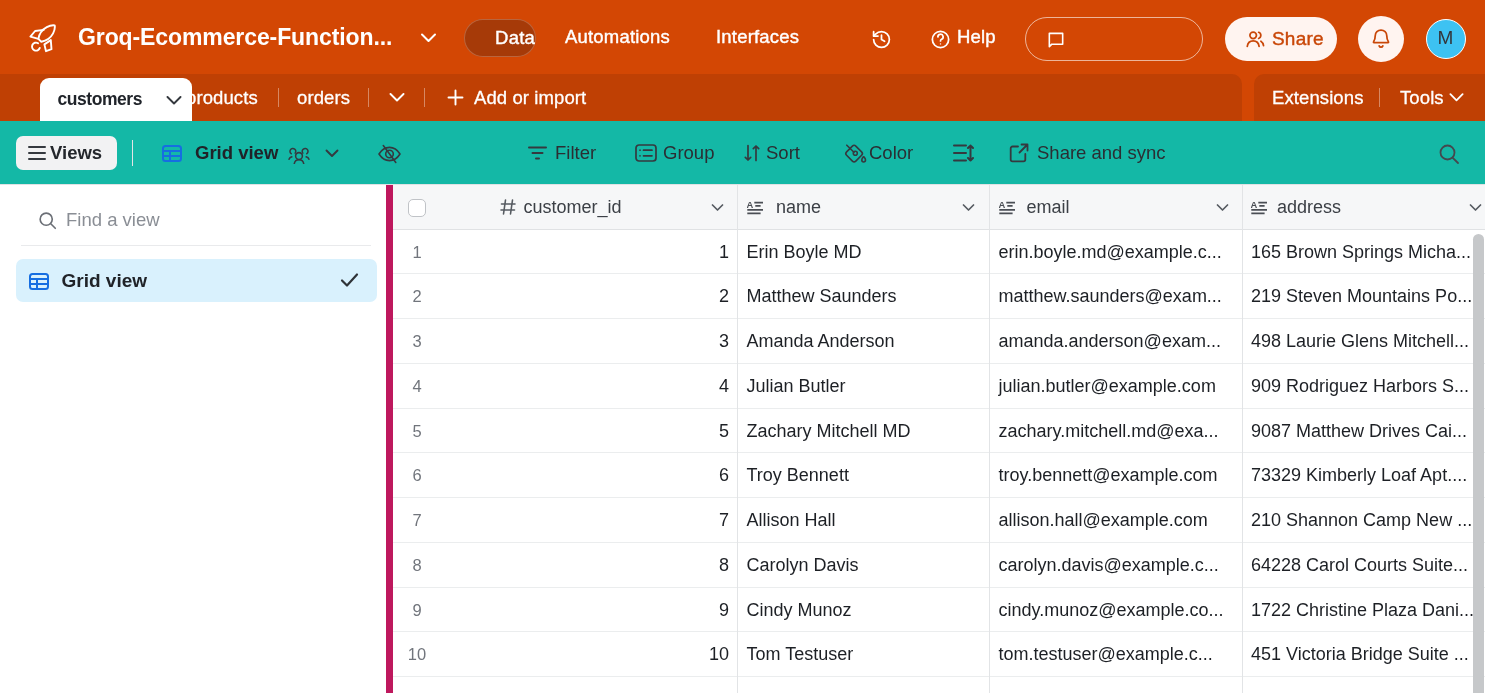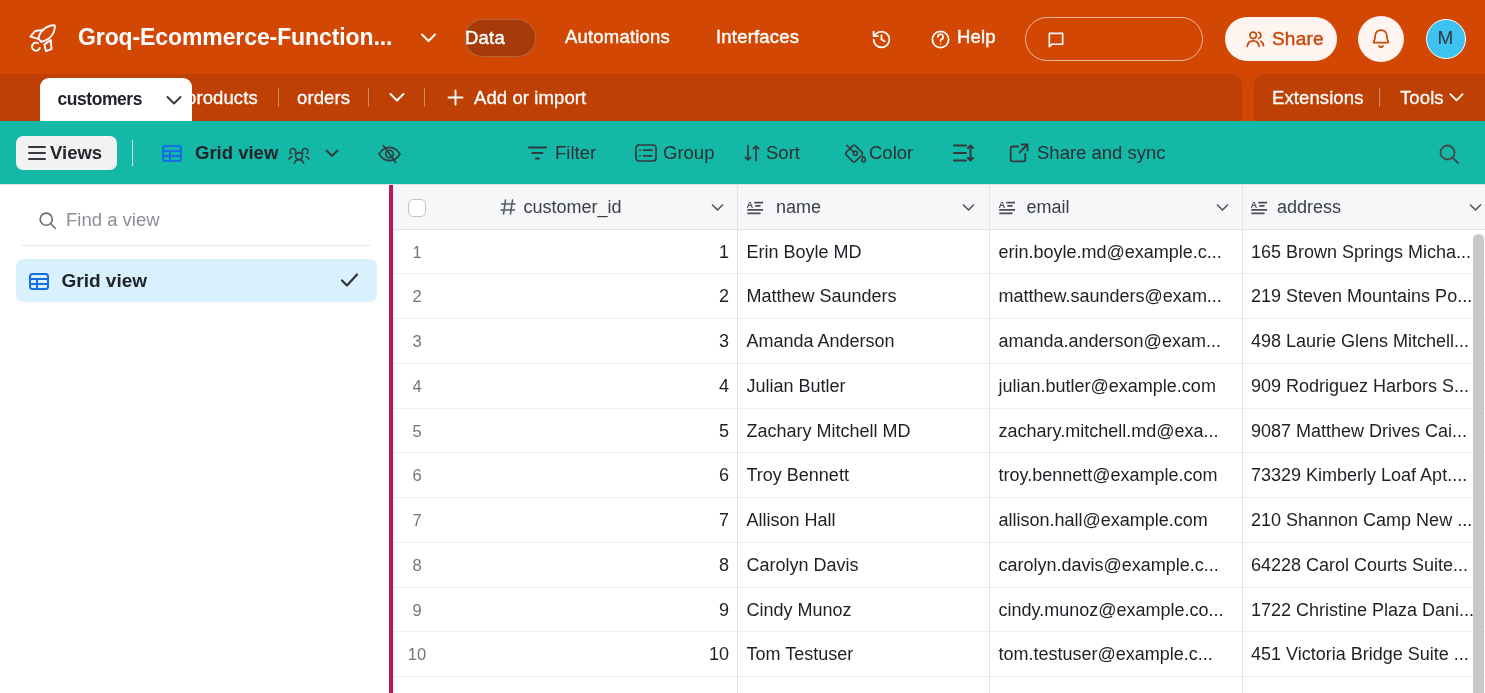--- a/index.html
+++ b/index.html
@@ -4,21 +4,21 @@
 <style>
 * { margin:0; padding:0; box-sizing:border-box; }
 html,body { width:1485px; height:693px; overflow:hidden; }
 body { font-family:"Liberation Sans", sans-serif; position:relative; background:#fff; }
 .abs { position:absolute; }
 
 
 #topbar { position:absolute; left:0; top:0; width:1485px; height:74px; background:#d34704; }
 #topbar .title { position:absolute; left:78px; top:0; height:74px; line-height:74px; color:#fff; font-size:23px; font-weight:700; letter-spacing:-0.1px; }
 .navitem { position:absolute; top:0; height:74px; line-height:74px; color:#fff; font-size:18.5px; font-weight:400; letter-spacing:0.2px; -webkit-text-stroke:0.4px #fff; }
-#datapill { position:absolute; left:464px; top:19px; width:72px; height:38px; border-radius:19px; background:#a63a08; border:1px solid rgba(255,255,255,0.22); color:#fff; font-size:18.5px; font-weight:400; letter-spacing:0.2px; -webkit-text-stroke:0.4px #fff; text-align:left; line-height:36px; }
+#datapill { position:absolute; left:464px; top:19px; width:72px; height:38px; border-radius:19px; background:#a63a08; border:1px solid rgba(255,255,255,0.22); color:#fff; font-size:18.5px; font-weight:400; letter-spacing:0.2px; -webkit-text-stroke:0.4px #fff; text-align:right; line-height:36px; }
 #contactsales { position:absolute; left:1025px; top:17px; width:178px; height:44px; border-radius:22px; border:1.5px solid rgba(255,255,255,0.6); color:#fff; }
 #contactsales span { position:absolute; left:49px; top:0; height:41px; line-height:41px; font-size:19px; font-weight:400; letter-spacing:0.2px; -webkit-text-stroke:0.4px #fff; }
 #sharebtn { position:absolute; left:1225px; top:17px; width:112px; height:44px; border-radius:22px; background:#fff4f0; }
 #sharebtn span { position:absolute; left:47px; top:0; height:44px; line-height:44px; font-size:19px; font-weight:400; letter-spacing:0.2px; color:#c94708; -webkit-text-stroke:0.4px #c94708; }
 #bellbtn { position:absolute; left:1358px; top:16px; width:46px; height:46px; border-radius:50%; background:#fff4f0; }
 #avatar { position:absolute; left:1425.5px; top:19px; width:40px; height:40px; border-radius:50%; background:#3dc2f2; border:1.8px solid #fff; color:#33363a; font-size:19px; font-weight:500; text-align:center; line-height:36px; }
 
 
 #tabbar { position:absolute; left:0; top:74px; width:1485px; height:47px; background:#d34704; }
 #tabbar .sectL { position:absolute; left:0; top:0; width:1242px; height:47px; background:#bf4004; border-top-right-radius:10px; }
@@ -30,21 +30,21 @@
 
 
 #toolbar { position:absolute; left:0; top:121px; width:1485px; height:64px; background:#14b8a6; border-bottom:1px solid #e0e2e4; }
 #viewsbtn { position:absolute; left:16px; top:15px; width:101px; height:34px; background:#f2f2f3; border-radius:7px; }
 #viewsbtn span { position:absolute; left:34px; top:0; height:34px; line-height:34px; font-size:18.5px; font-weight:600; color:#24272c; }
 .tbsep { position:absolute; left:132px; top:19px; width:1px; height:26px; background:#e3e4e6; }
 .tbtxt { position:absolute; top:0; height:64px; line-height:64px; font-size:18.5px; color:#2b2e33; font-weight:400; }
 .tbsemi { font-weight:600; color:#202328; }
 
 
-#sidebar { position:absolute; left:0; top:185px; width:393px; height:508px; background:#fff; border-right:4px solid #be185d; }
+#sidebar { position:absolute; left:0; top:185px; width:393px; height:508px; background:#fff; border-right:7px solid #be185d; }
 #findview { position:absolute; left:66px; top:13px; font-size:18.5px; color:#8a8e95; height:44px; line-height:44px; }
 #sbline { position:absolute; left:21px; top:60px; width:350px; height:1px; background:#e9eaec; }
 #gridviewitem { position:absolute; left:16px; top:74px; width:361px; height:43px; background:#d9f1fd; border-radius:7px; }
 #gridviewitem .lbl { position:absolute; left:45.5px; top:0; height:43px; line-height:43px; font-size:19px; font-weight:600; color:#202328; }
 
 
 #table { position:absolute; left:393px; top:185px; width:1092px; height:508px; background:#fff; }
 #thead { position:absolute; left:0; top:0; width:1092px; height:44.5px; background:#f6f7f8; border-bottom:1px solid #e0e2e4; }
 .colline { position:absolute; top:0; width:1px; background:#e2e4e6; }
 .hlbl { position:absolute; top:0; height:44.5px; line-height:44.5px; font-size:18px; color:#3c4046; }

